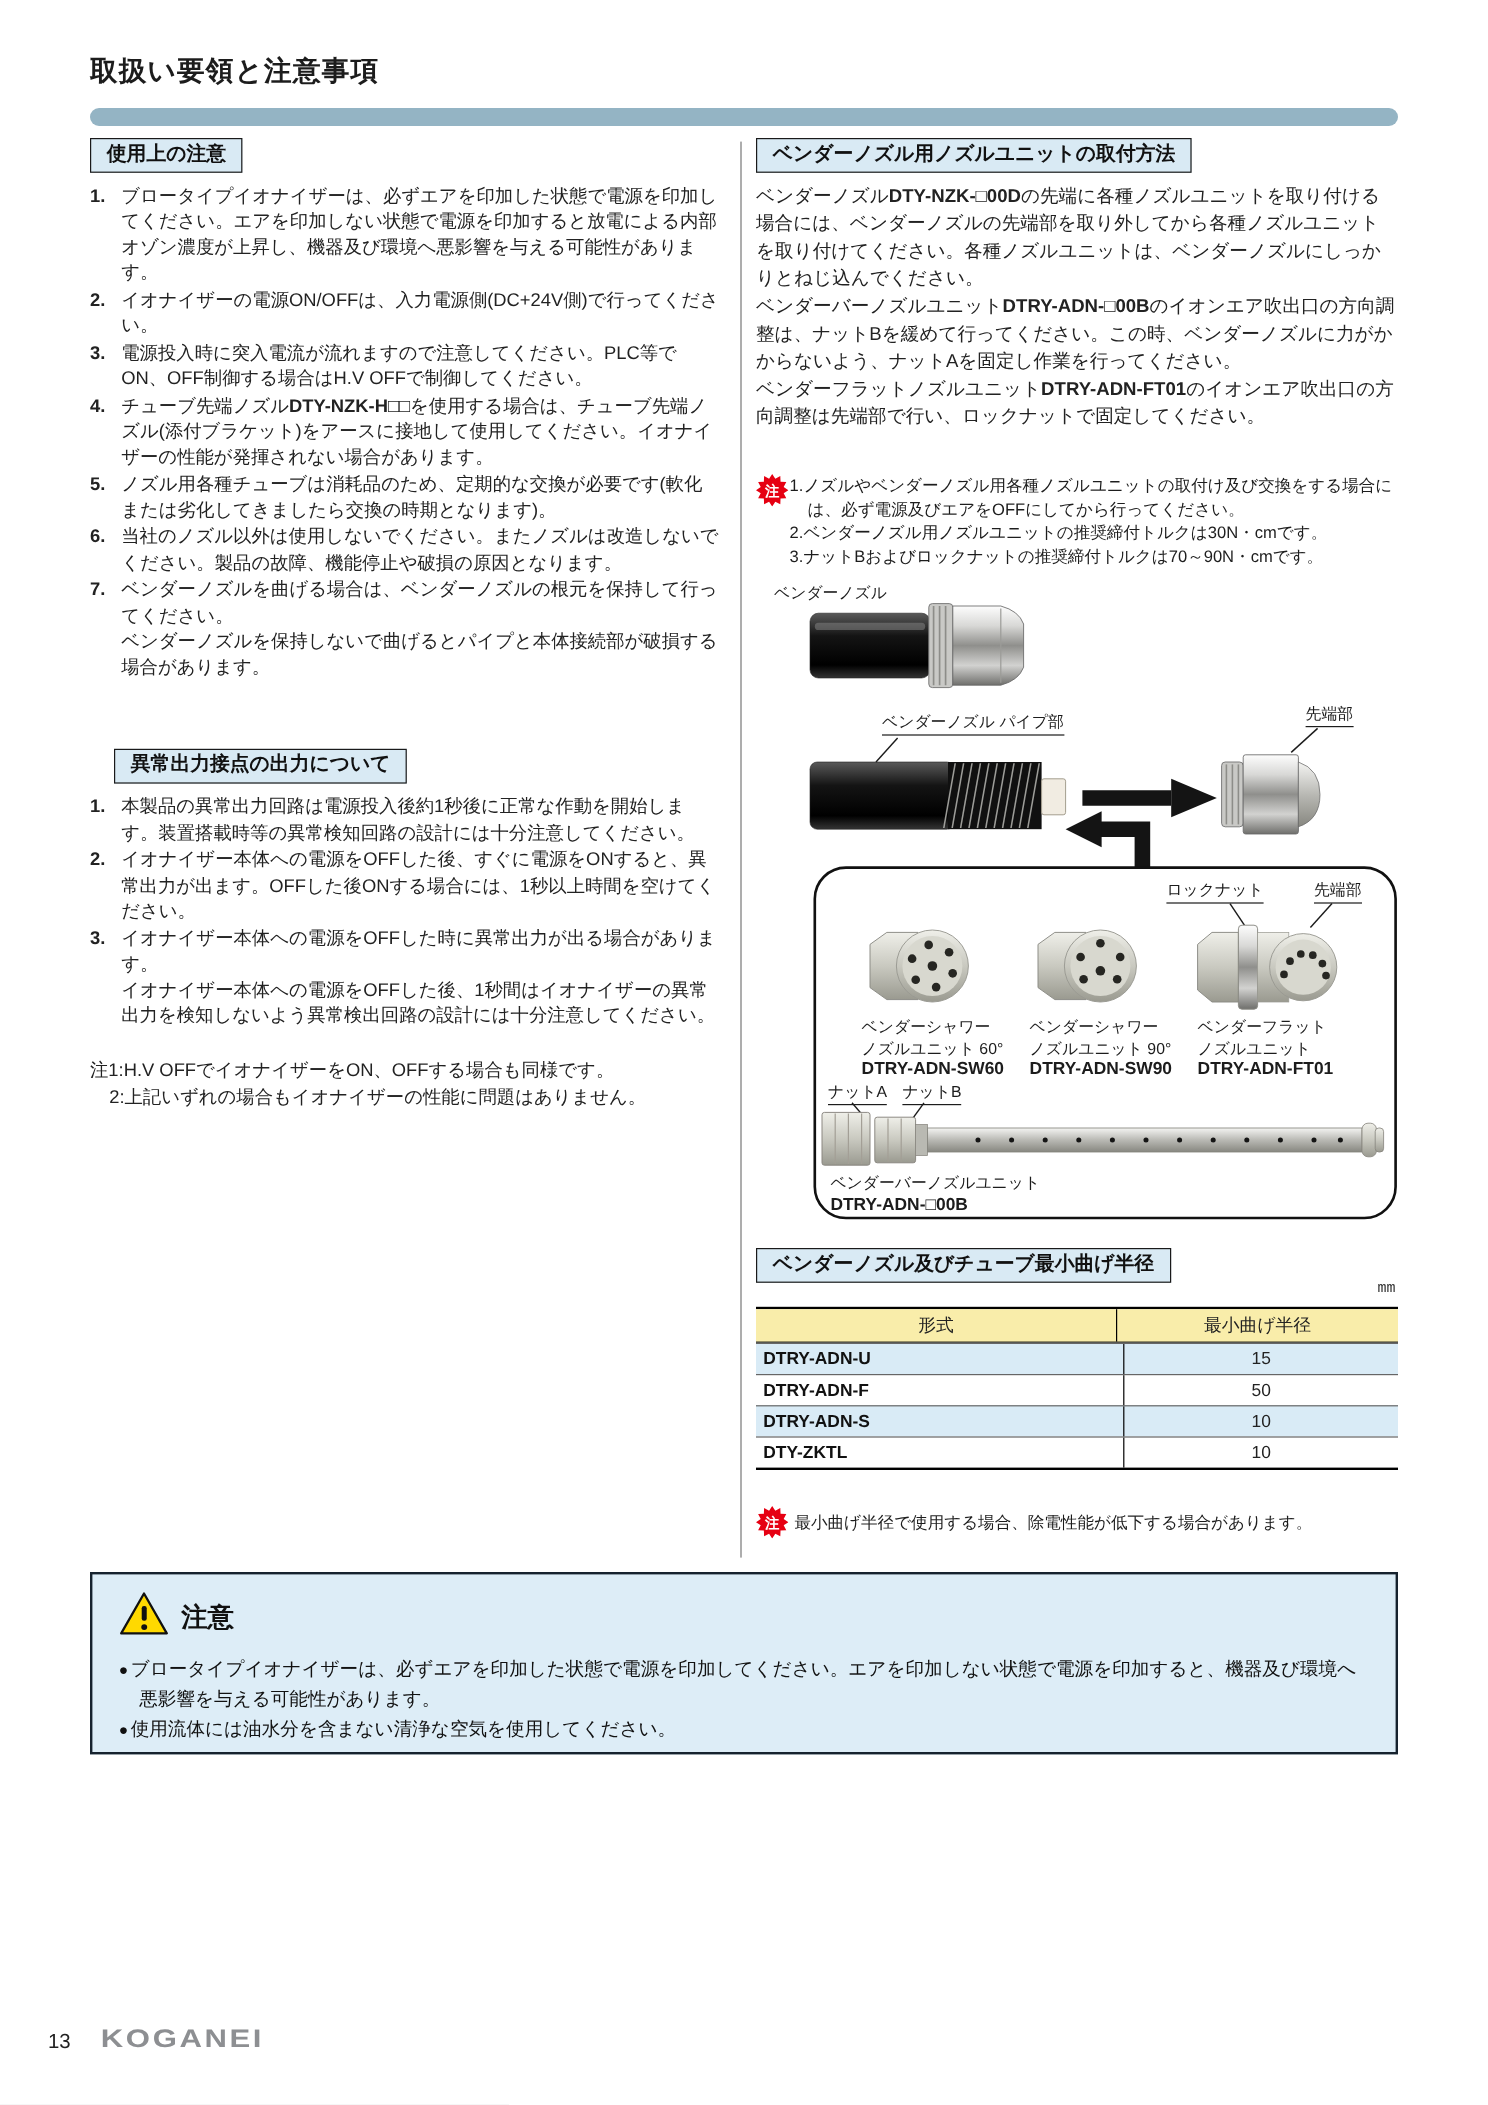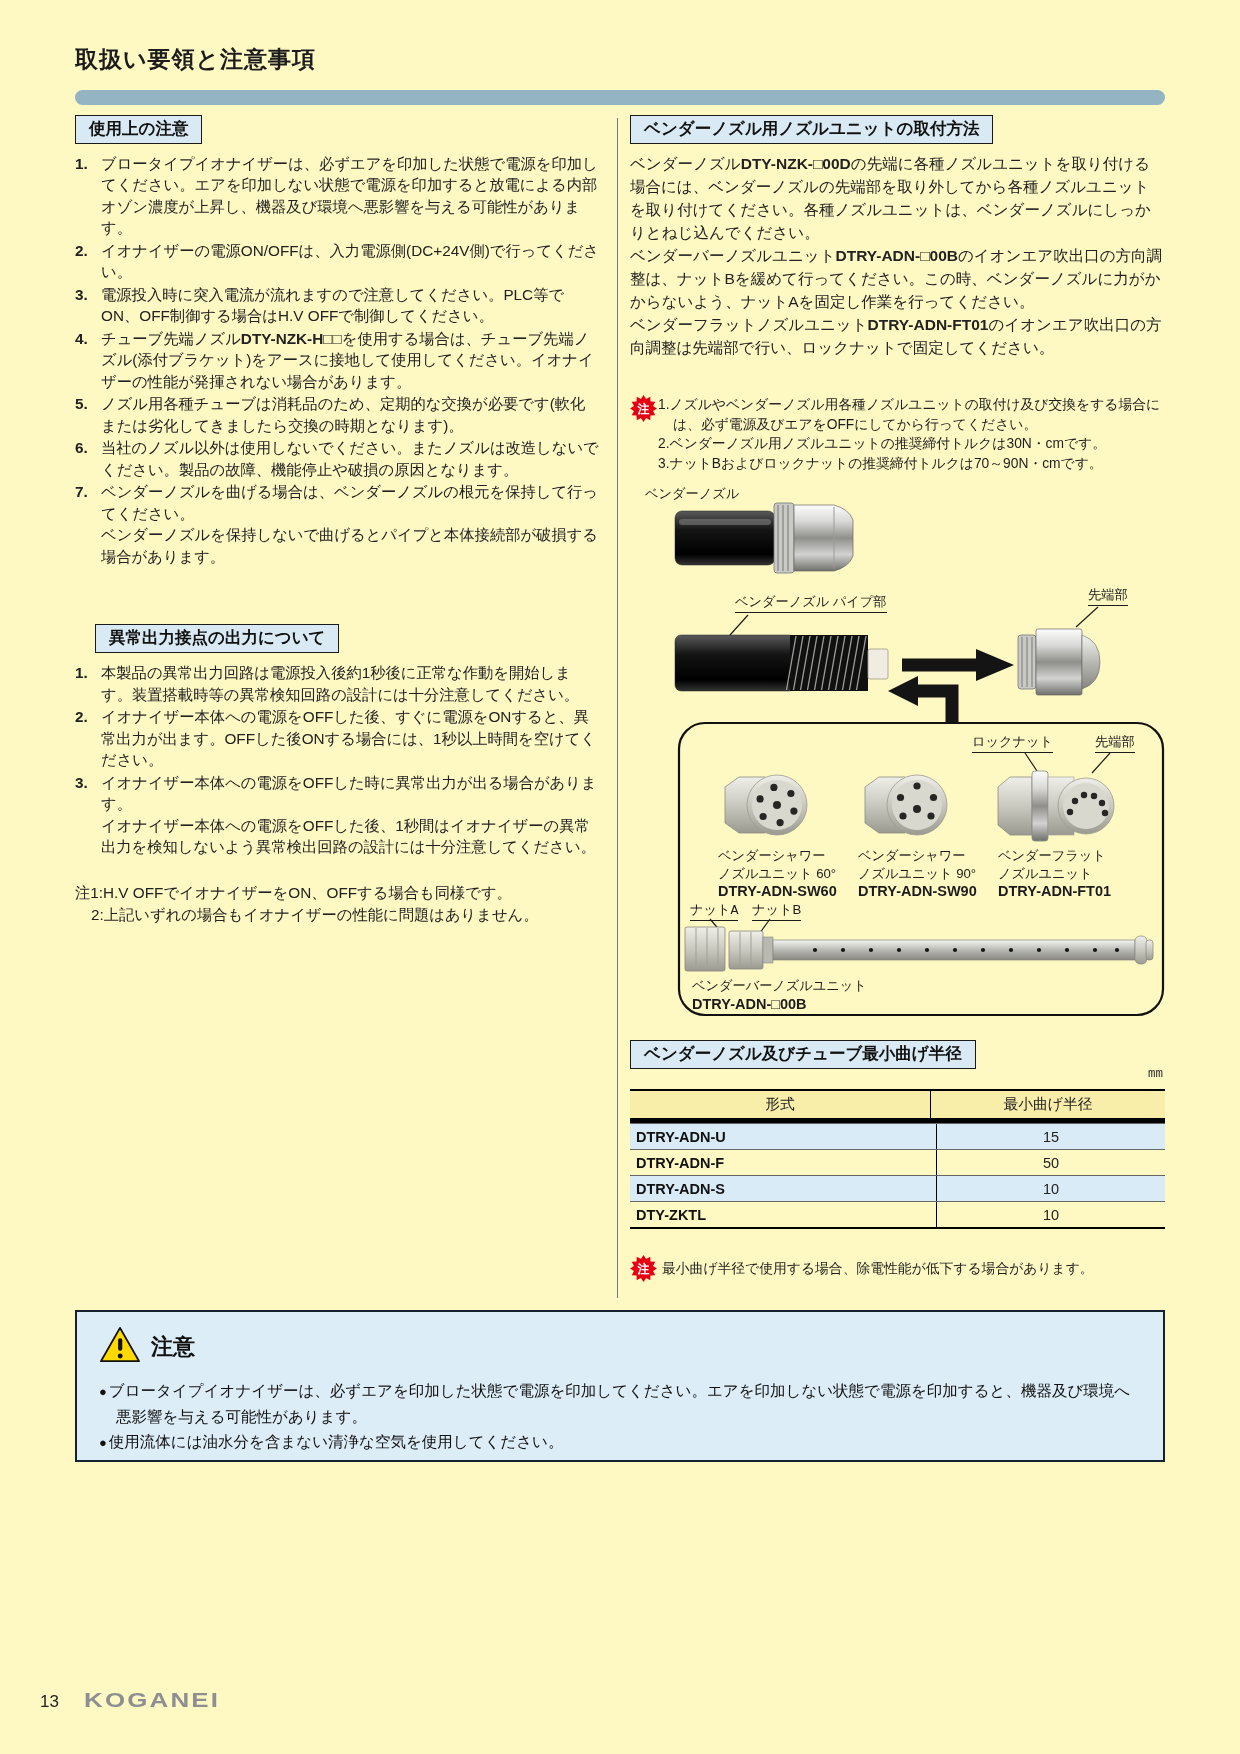--- a/index.html
+++ b/index.html
@@ -1,16 +1,16 @@
 <!DOCTYPE html>
 <html lang="ja"><head>
 <meta charset="utf-8">
 <style>
   html,body{margin:0;padding:0;background:#e8e8e8;}
-  .page{position:relative;width:1240px;height:1754px;background:#fef9c3;margin:0 auto;
+  .page{position:relative;width:1240px;height:1754px;background:#ffffff;margin:0 auto;
         font-family:"Liberation Sans","DejaVu Sans",sans-serif;color:#222;overflow:hidden;}
   
   .doc-title{position:absolute;left:75px;top:44px;font-size:23px;font-weight:bold;color:#1c1c1c;letter-spacing:1px;}
   .title-bar{position:absolute;left:75px;top:90px;width:1090px;height:15px;border-radius:8px;background:#94b4c4;}
   
   .col-left{position:absolute;left:75px;top:115px;width:525px;}
   .col-right{position:absolute;left:630px;top:115px;width:535px;height:1200px;}
   .col-divider{position:absolute;left:617px;top:118px;width:1px;height:1180px;background:#777;}
   
   .sec-head{display:inline-block;background:#d9eaf4;border:1.5px solid #1a1a1a;
@@ -36,21 +36,21 @@
   .diagram svg{position:absolute;left:0;top:0;}
   .dlabel{position:absolute;font-size:13.2px;color:#1c1c1c;white-space:nowrap;}
   .dlabel.ul{border-bottom:1px solid #1c1c1c;padding-bottom:1px;}
   .dcap{position:absolute;width:150px;font-size:13.2px;line-height:17.5px;color:#1c1c1c;}
   .dcap .mdl{font-size:14.5px;font-weight:bold;margin-top:1px;}
   
   .tbl-head{position:absolute;left:0;top:925px;}
   .mm-unit{position:absolute;right:2px;top:952px;font-size:12.5px;color:#333;font-family:Liberation Mono, monospace;}
   .btable{position:absolute;left:0;top:974px;width:535px;border-top:2.5px solid #000;border-bottom:2.5px solid #000;}
   .trow{display:flex;align-items:center;height:25px;border-top:1px solid #666;font-size:14.5px;}
-  .trow.hd{height:27px;background:#f9edaa;border-top:none;border-bottom:5px solid #000000;font-size:14.8px;color:#222;}
+  .trow.hd{height:27px;background:#f9edaa;border-top:none;border-bottom:1px solid #000000;font-size:14.8px;color:#222;}
   .trow .c1{flex:0 0 300px;padding-left:6px;border-right:1px solid #000;align-self:stretch;display:flex;align-items:center;}
   .trow .c2{flex:1;text-align:center;}
   .trow.hd .c1{justify-content:center;padding-left:0;}
   .trow .c1.model{font-weight:bold;color:#111;}
   .trow.alt{background:#d9ebf6;}
   .tbl-note{position:absolute;left:0;top:1140px;display:flex;align-items:flex-start;font-size:13.8px;line-height:19px;color:#1d1d1d;}
   .tbl-note .txt{padding-left:5px;padding-top:4px;}
   
   .caution{position:absolute;left:75px;top:1310px;width:1090px;height:152px;background:#ddedf7;
            border:2px solid #16222e;box-sizing:border-box;padding:14px 22px;}
@@ -318,21 +318,21 @@
         <div>ベンダーシャワー</div>
         <div>ノズルユニット 90°</div>
         <div class="mdl">DTRY-ADN-SW90</div>
       </div>
       <div class="dcap" style="left:368px;top:364px;">
         <div>ベンダーフラット</div>
         <div>ノズルユニット</div>
         <div class="mdl">DTRY-ADN-FT01</div>
       </div>
 
-      <div class="dlabel ul" style="left:60px;top:418px;font-family:Liberation Mono, monospace;">ナットA</div>
+      <div class="dlabel ul" style="left:60px;top:418px;">ナットA</div>
       <div class="dlabel ul" style="left:122px;top:418px;">ナットB</div>
 
       <div class="dcap" style="left:62px;top:494px;width:220px;">
         <div>ベンダーバーノズルユニット</div>
         <div class="mdl">DTRY-ADN-□00B</div>
       </div>
     </div>
 
     <div class="sec-head tbl-head">ベンダーノズル及びチューブ最小曲げ半径</div>
     <div class="mm-unit">mm</div>

